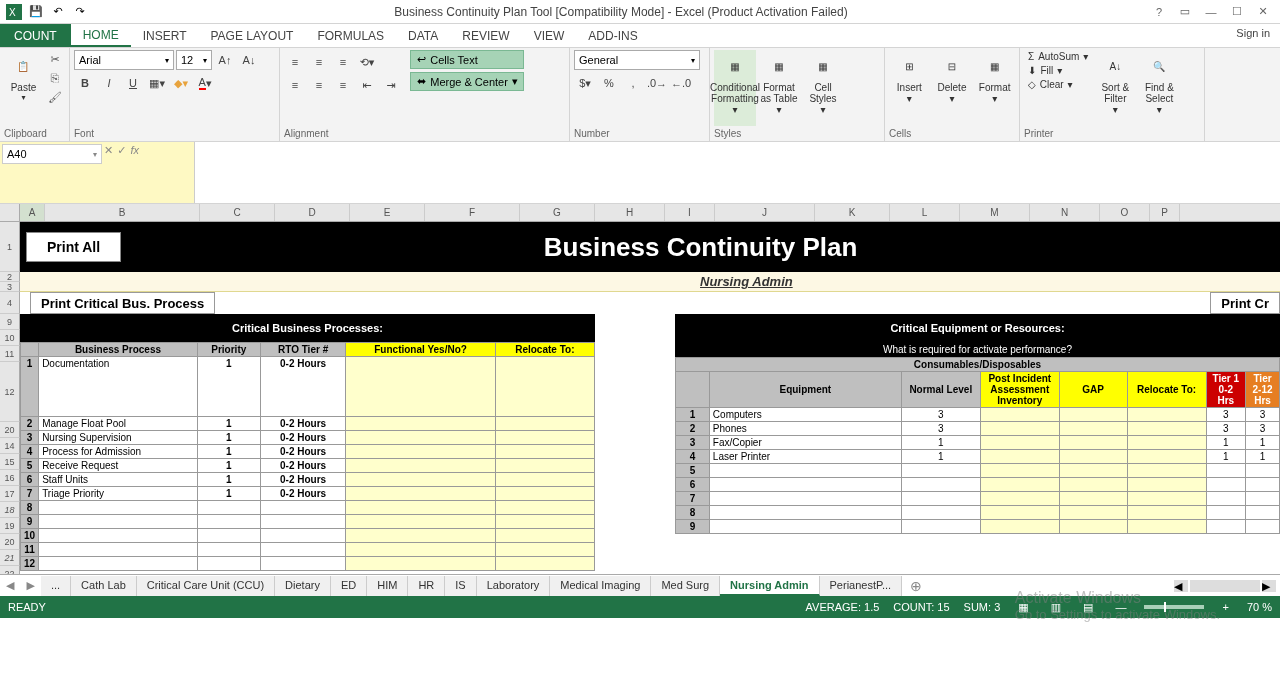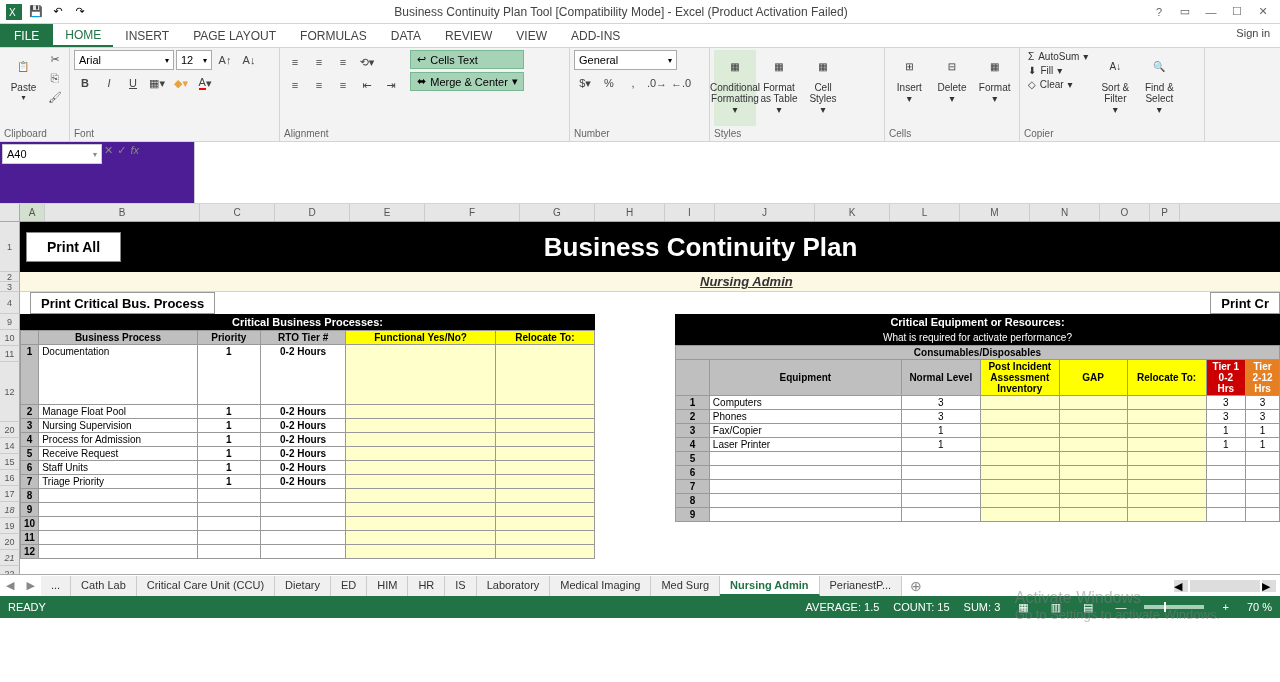--- a/index.html
+++ b/index.html
@@ -32,21 +32,21 @@
 .font-row { display: flex; gap: 2px; align-items: center; }
 .combo { background: #fff; border: 1px solid #aaa; height: 20px; font-size: 11px; padding: 0 4px; display: flex; align-items: center; }
 .icon-row { display: flex; gap: 2px; margin-top: 2px; }
 .icon-btn { width: 22px; height: 20px; display: flex; align-items: center; justify-content: center; cursor: pointer; color: #444; font-size: 11px; }
 .green-btn { background: #a6d3b6; border: 1px solid #7ab893; padding: 2px 6px; font-size: 11px; display: flex; align-items: center; gap: 4px; cursor: pointer; }
 .cond-fmt { background: #dcecd9; }
 .vcol { display: flex; flex-direction: column; gap: 1px; }
 .vitem { font-size: 10px; padding: 1px 4px; display: flex; align-items: center; gap: 4px; cursor: pointer; color: #333; }
 
 
-.fbar { height: 62px; border-bottom: 1px solid #d4d4d4; display: flex; background: #4c1d95; }
+.fbar { height: 62px; border-bottom: 1px solid #d4d4d4; display: flex; background: #fef9c3; }
 .namebox { width: 100px; border: 1px solid #ccc; margin: 2px; padding: 2px 4px; height: 20px; background: #fff; font-size: 11px; display:flex; align-items:center; justify-content:space-between; }
 .fx-btns { width: 90px; display: flex; align-items: flex-start; padding-top: 2px; gap: 4px; color: #888; }
 .fx-input { flex: 1; border-left: 1px solid #ccc; background: #fff; }
 
 
 .colrow { height: 18px; display: flex; background: #e6e6e6; border-bottom: 1px solid #aaa; margin-left: 20px; }
 .cornerbox { width: 20px; height: 18px; background: #e6e6e6; border-right: 1px solid #aaa; border-bottom: 1px solid #aaa; position: absolute; }
 .colh { border-right: 1px solid #ccc; text-align: center; font-size: 10px; color: #555; display:flex; align-items:center; justify-content:center; }
 .colh.sel { background: #d3e0cf; }
 
@@ -66,21 +66,21 @@
 
 .section-row { height: 22px; display: flex; }
 .section-btn { background: #fff; border: 1px solid #999; padding: 3px 10px; font-weight: bold; font-size: 13px; margin-left: 10px; }
 
 
 .tbl-area { display: flex; height: 240px; }
 .left-tbl { width: 575px; }
 .gap { width: 80px; }
 .right-tbl { flex: 1; }
 
-.thdr { background: #000; color: #fff; font-weight: bold; text-align: center; padding: 2px; font-size: 11px; }
+.thdr { background: #000; color: #fff; font-weight: bold; text-align: center; padding: 8px; font-size: 11px; }
 .threq { background: #000; color: #fff; text-align: center; padding: 2px; font-size: 10px; font-weight: normal; }
 
 .datagrid { border-collapse: collapse; width: 100%; }
 .datagrid th, .datagrid td { border: 1px solid #999; font-size: 10px; padding: 1px 3px; }
 .gh { background: #bfbfbf; font-weight: bold; text-align: center; }
 .yh { background: #ffff00; font-weight: bold; text-align: center; }
 .ycell { background: #ffffcc; }
 .rednum { color: #000; }
 .centercell { text-align: center; }
 .bold { font-weight: bold; }
@@ -122,21 +122,21 @@
   <div class="wctrl">
     <span>?</span>
     <span>▭</span>
     <span>—</span>
     <span>☐</span>
     <span>✕</span>
   </div>
 </div>
 
 <div class="tabs">
-  <div class="file-tab">FILE</div>
+  <div class="file-tab">COUNT</div>
   <div class="tab active">HOME</div>
   <div class="tab">INSERT</div>
   <div class="tab">PAGE LAYOUT</div>
   <div class="tab">FORMULAS</div>
   <div class="tab">DATA</div>
   <div class="tab">REVIEW</div>
   <div class="tab">VIEW</div>
   <div class="tab">ADD-INS</div>
   <div class="signin">Sign in</div>
 </div>
@@ -210,21 +210,21 @@
       <div class="vcol" style="margin-left:6px;gap:3px">
         <div class="green-btn">↩ <span>Cells Text</span></div>
         <div class="green-btn">⬌ <span>Merge &amp; Center</span> ▾</div>
       </div>
     </div>
     <div class="group-label">Alignment</div>
   </div>
 
   <div class="group" style="width:140px">
     <div class="vcol" style="flex:1">
-      <div class="combo" style="width:103px">
+      <div class="combo" style="width:126px">
           <span>General</span>
           <span style="margin-left:auto;font-size:8px">▾</span>
         </div>
       <div class="icon-row">
         <span class="icon-btn">$▾</span>
         <span class="icon-btn">%</span>
         <span class="icon-btn">,</span>
         <span class="icon-btn">.0→</span>
         <span class="icon-btn">←.0</span>
       </div>
@@ -253,21 +253,21 @@
   <div class="group" style="width:185px">
     <div class="gbody">
       <div class="vcol">
         <div class="vitem">Σ <span>AutoSum</span> ▾</div>
         <div class="vitem">⬇ <span>Fill</span> ▾</div>
         <div class="vitem">◇ <span>Clear</span> ▾</div>
       </div>
       <div class="btn-lg"><div class="ico">A↓</div><span>Sort &amp; Filter</span>▾</div>
       <div class="btn-lg"><div class="ico">🔍</div><span>Find &amp; Select</span>▾</div>
     </div>
-    <div class="group-label">Copier</div>
+    <div class="group-label">Printer</div>
   </div>
 </div>
 
 <div class="fbar">
   <div class="namebox">
       <span>A40</span>
       <span style="font-size:8px;color:#888">▾</span>
     </div>
   <div class="fx-btns">
     <span>✕</span>

